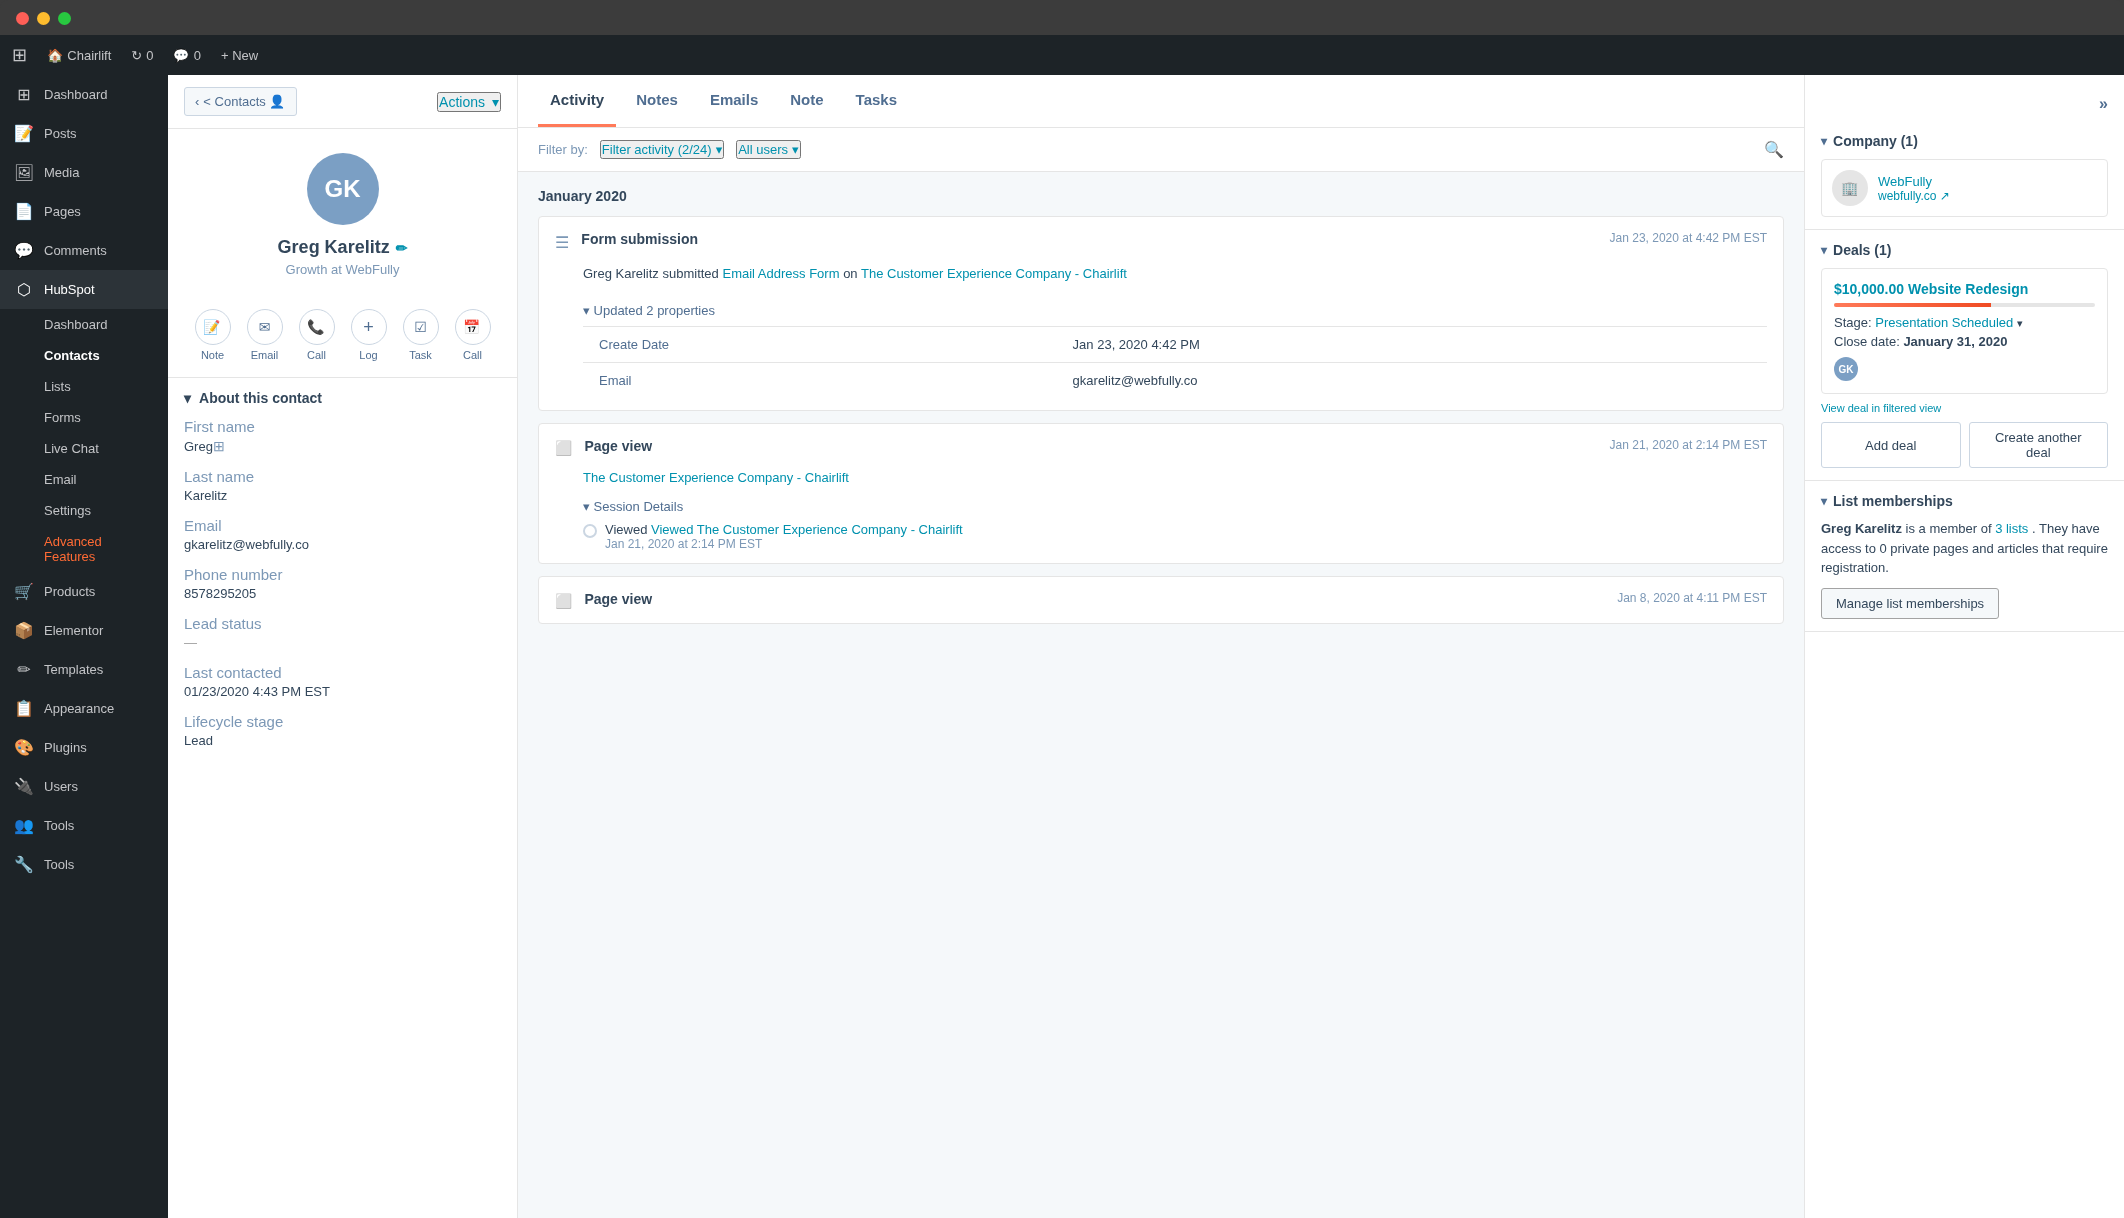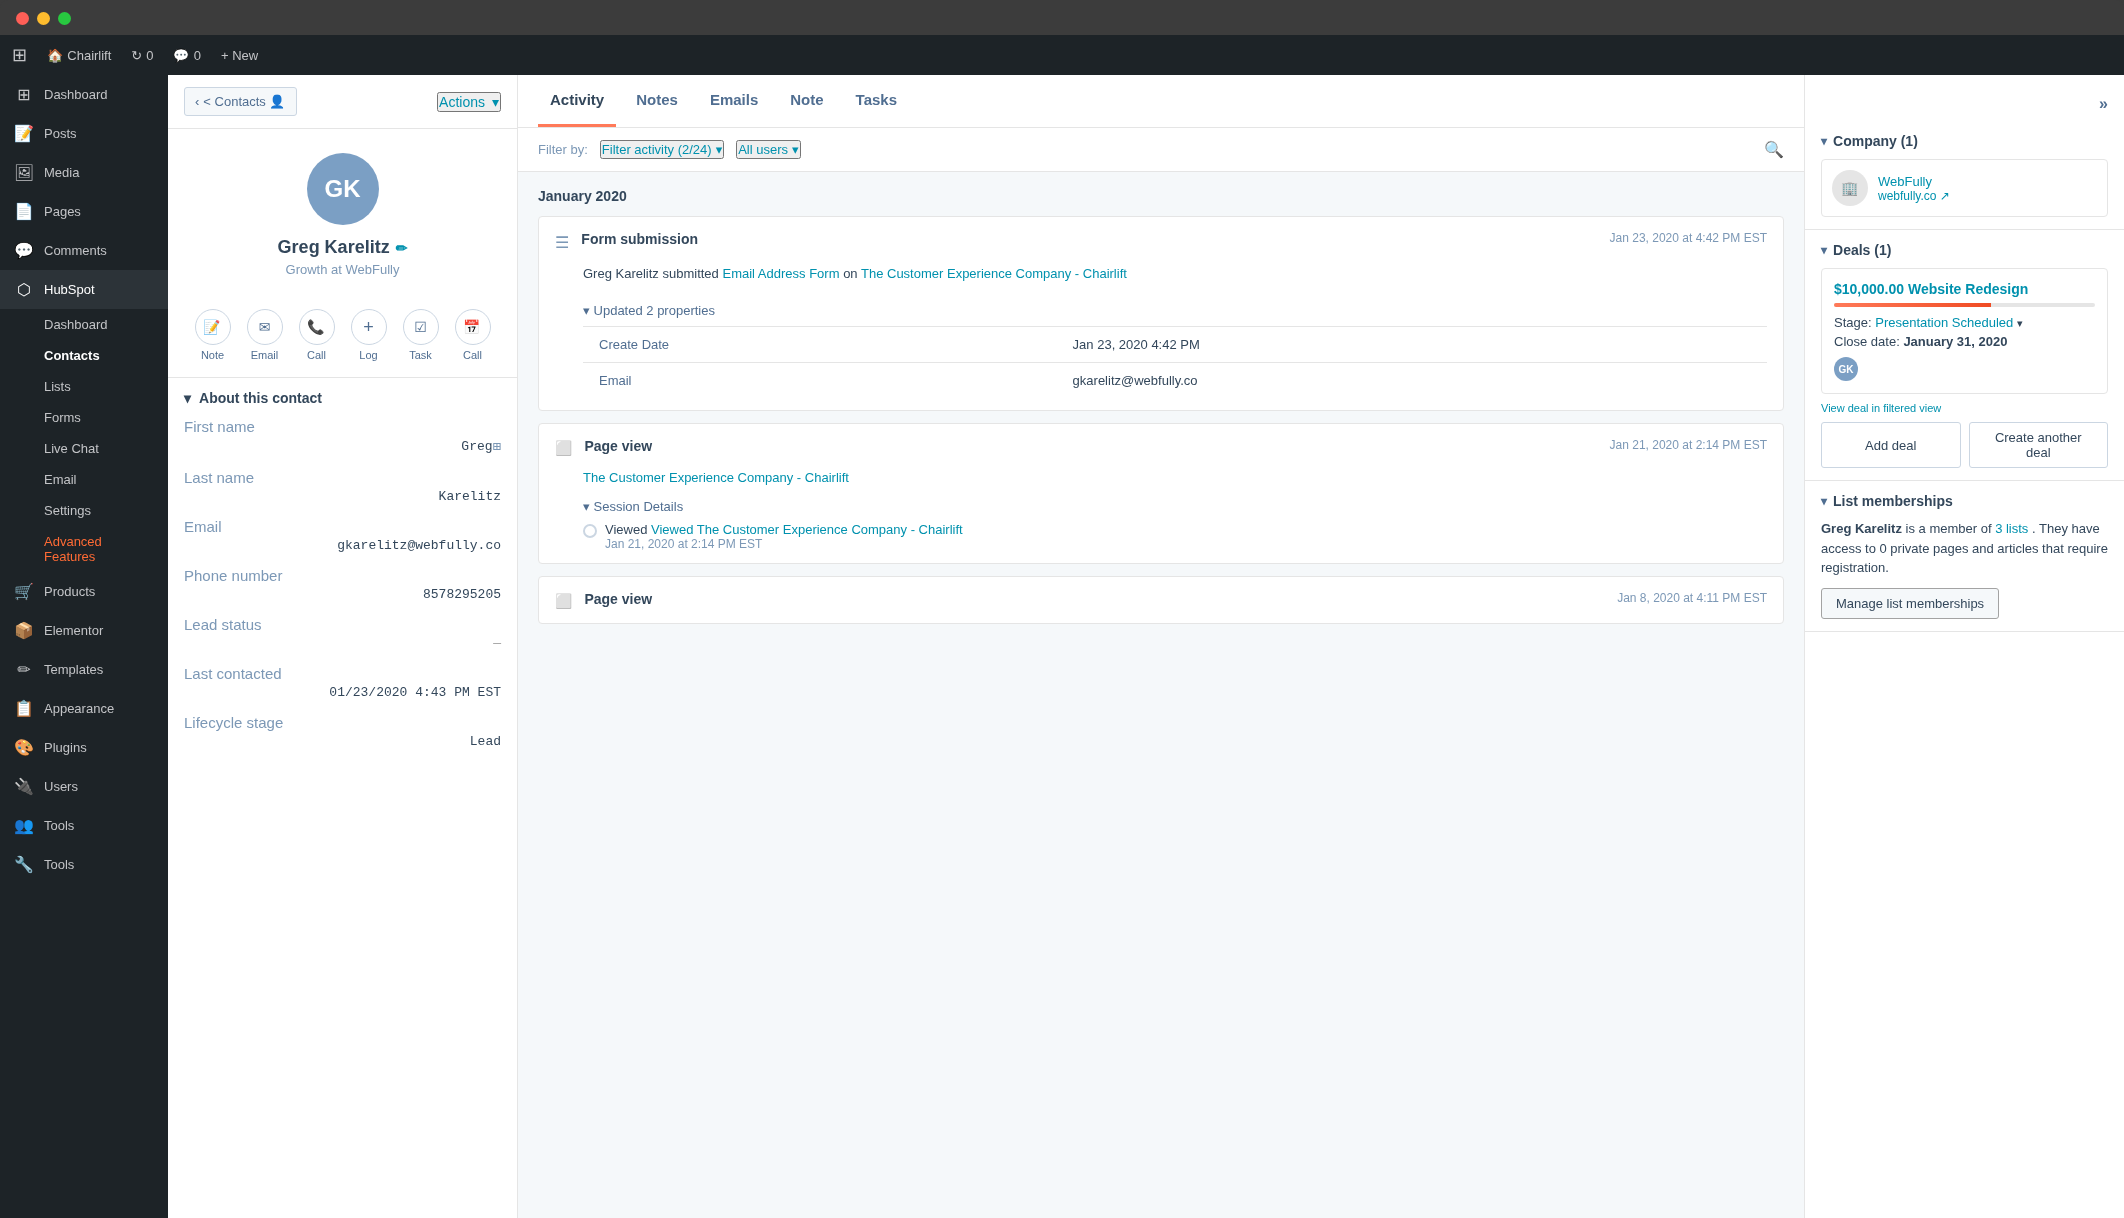--- a/index.html
+++ b/index.html
@@ -192,22 +192,21 @@
       margin-bottom: 12px;
       cursor: pointer;
     }
     .field-item { margin-bottom: 14px; }
     .field-label { font-size: 15px; color: #7c98b6; margin-bottom: 3px; }
     .field-value {
       font-size: 13px;
       color: #33475b;
       display: flex;
       align-items: center;
-      justify-content: flex-end;
-      font-family: Liberation Mono, monospace;
+      justify-content: flex-start;
     }
     .field-icon { color: #7c98b6; cursor: pointer; font-size: 14px; }
 
     
     .activity-panel {
       flex: 1;
       background: #f5f8fa;
       display: flex;
       flex-direction: column;
       overflow: hidden;

